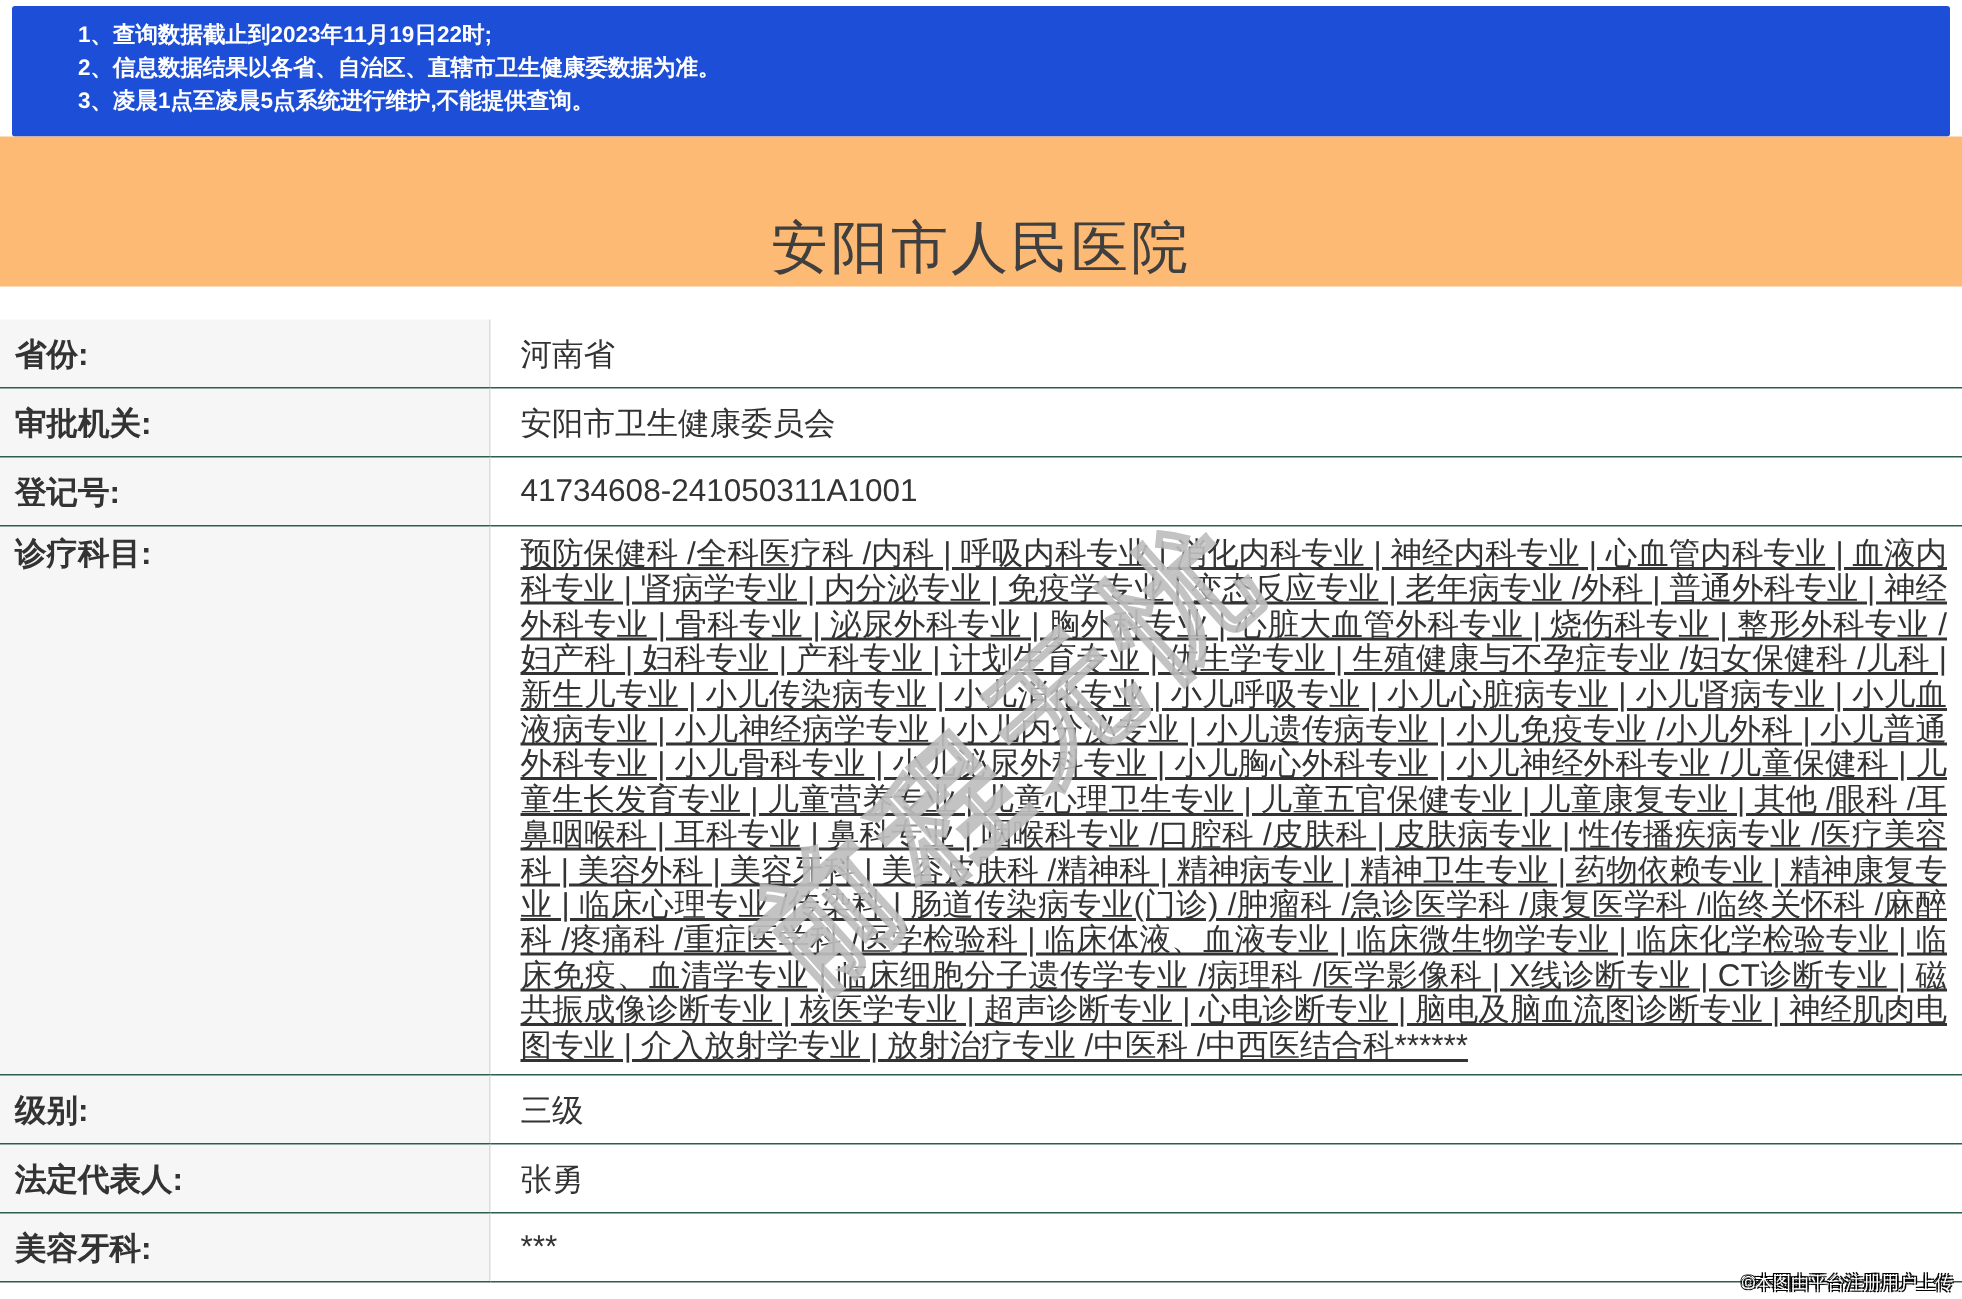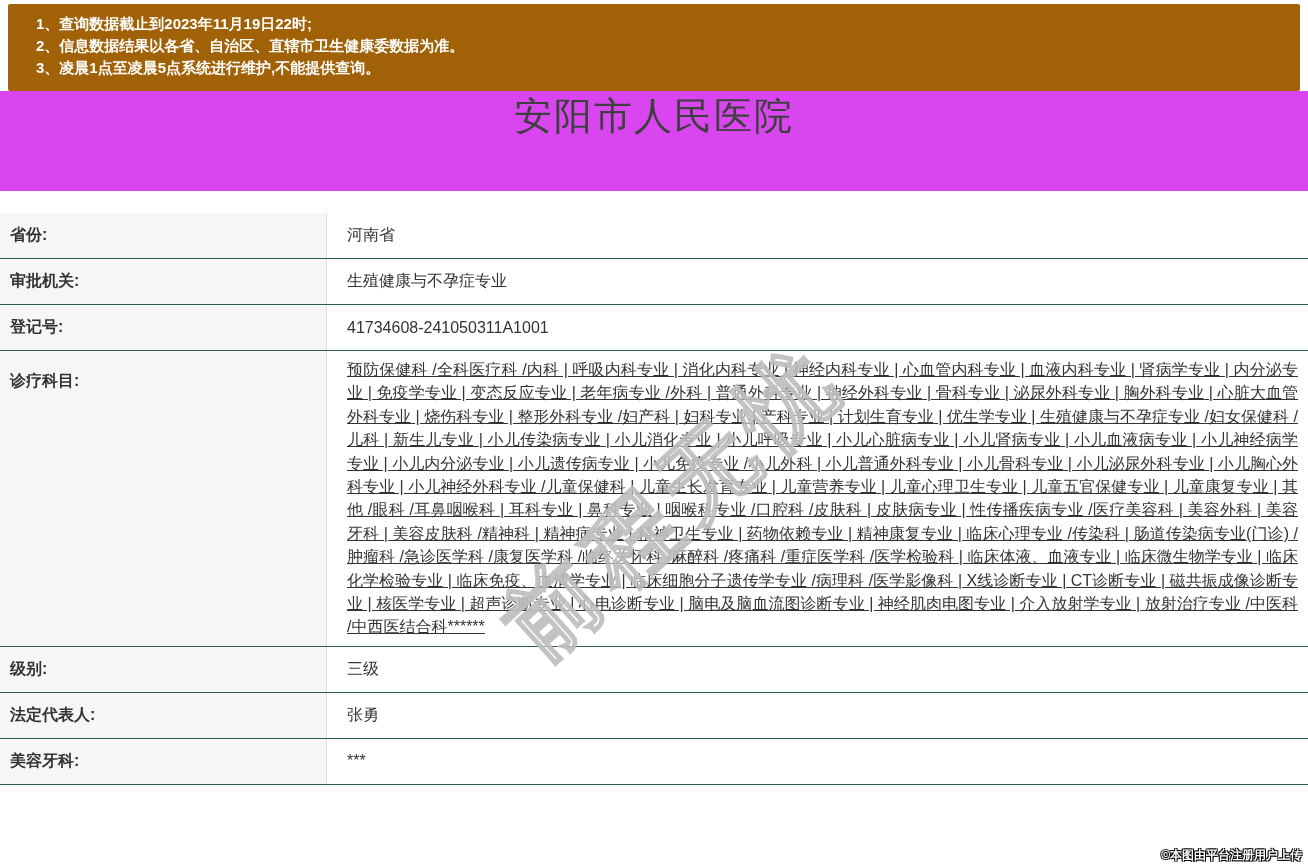--- a/index.html
+++ b/index.html
@@ -7,69 +7,69 @@
     width:1308px;height:866px;
     background:#ffffff;
     font-family:"Liberation Sans", sans-serif;
     overflow:hidden;
     position:relative;
     color:#333;
   }
   
   .banner{
     margin:4px 8px 0 8px;
-    background:#a16207;
+    background:#1d4ed8;
     color:#ffffff;
-    padding:9px 20px 12px 28px;
+    padding:9px 20px 12px 44px;
     font-size:15px;
     font-weight:600;
     line-height:22px;
     border-radius:2px;
   }
   .banner .line{white-space:nowrap;}
   
   .title-band{
-    background:#d946ef;
+    background:#fdba74;
     height:100px;
     display:flex;
-    align-items:flex-start;
+    align-items:flex-end;
     justify-content:center;
   }
   .page-title{
     font-size:38px;
     font-weight:400;
     color:#3f3f3f;
     letter-spacing:2px;
   }
   
   table.info{
     width:100%;
     border-collapse:collapse;
     table-layout:fixed;
     margin-top:22px;
   }
   table.info td{
-    font-size:16px;
+    font-size:21px;
     color:#333;
     border-bottom:1px solid #2b5f4a;
     vertical-align:middle;
   }
   td.lbl{
     width:310px;
     background:#f6f6f6;
     font-weight:700;
     padding:0 6px 0 10px;
     border-right:1px solid #dddddd;
   }
   td.val{
     background:#ffffff;
     padding:0 12px 0 20px;
   }
   tr.r td{height:45px;}
-  tr.subjects td.lbl{vertical-align:top;padding-top:20px;}
+  tr.subjects td.lbl{vertical-align:top;padding-top:4px;}
   tr.subjects td.val{
     text-align:justify;
     line-height:23.4px;
     padding:7px 10px 7px 20px;
     text-decoration:underline;
   }
   
   .watermark{
     position:absolute;
     left:478px;
@@ -84,21 +84,21 @@
     white-space:nowrap;
     pointer-events:none;
     z-index:5;
   }
   
   .attribution{
     position:absolute;
     right:6px;
     bottom:2px;
     font-size:12px;
-    font-weight:700;
+    font-weight:400;
     color:#ffffff;
     text-shadow:-1px -1px 0 #000,1px -1px 0 #000,-1px 1px 0 #000,1px 1px 0 #000;
     z-index:6;
     text-align:right;
   }
 </style>
 </head>
 <body>
 
 <div class="banner">
@@ -112,21 +112,21 @@
 </div>
 
 <table class="info">
   <tbody>
     <tr class="r">
       <td class="lbl">省份:</td>
       <td class="val">河南省</td>
     </tr>
     <tr class="r">
       <td class="lbl">审批机关:</td>
-      <td class="val">生殖健康与不孕症专业</td>
+      <td class="val">安阳市卫生健康委员会</td>
     </tr>
     <tr class="r">
       <td class="lbl">登记号:</td>
       <td class="val">41734608-241050311A1001</td>
     </tr>
     <tr class="subjects">
       <td class="lbl">诊疗科目:</td>
       <td class="val">预防保健科 /全科医疗科 /内科 | 呼吸内科专业 | 消化内科专业 | 神经内科专业 | 心血管内科专业 | 血液内科专业 | 肾病学专业 | 内分泌专业 | 免疫学专业 | 变态反应专业 | 老年病专业 /外科 | 普通外科专业 | 神经外科专业 | 骨科专业 | 泌尿外科专业 | 胸外科专业 | 心脏大血管外科专业 | 烧伤科专业 | 整形外科专业 /妇产科 | 妇科专业 | 产科专业 | 计划生育专业 | 优生学专业 | 生殖健康与不孕症专业 /妇女保健科 /儿科 | 新生儿专业 | 小儿传染病专业 | 小儿消化专业 | 小儿呼吸专业 | 小儿心脏病专业 | 小儿肾病专业 | 小儿血液病专业 | 小儿神经病学专业 | 小儿内分泌专业 | 小儿遗传病专业 | 小儿免疫专业 /小儿外科 | 小儿普通外科专业 | 小儿骨科专业 | 小儿泌尿外科专业 | 小儿胸心外科专业 | 小儿神经外科专业 /儿童保健科 | 儿童生长发育专业 | 儿童营养专业 | 儿童心理卫生专业 | 儿童五官保健专业 | 儿童康复专业 | 其他 /眼科 /耳鼻咽喉科 | 耳科专业 | 鼻科专业 | 咽喉科专业 /口腔科 /皮肤科 | 皮肤病专业 | 性传播疾病专业 /医疗美容科 | 美容外科 | 美容牙科 | 美容皮肤科 /精神科 | 精神病专业 | 精神卫生专业 | 药物依赖专业 | 精神康复专业 | 临床心理专业 /传染科 | 肠道传染病专业(门诊) /肿瘤科 /急诊医学科 /康复医学科 /临终关怀科 /麻醉科 /疼痛科 /重症医学科 /医学检验科 | 临床体液、血液专业 | 临床微生物学专业 | 临床化学检验专业 | 临床免疫、血清学专业 | 临床细胞分子遗传学专业 /病理科 /医学影像科 | X线诊断专业 | CT诊断专业 | 磁共振成像诊断专业 | 核医学专业 | 超声诊断专业 | 心电诊断专业 | 脑电及脑血流图诊断专业 | 神经肌肉电图专业 | 介入放射学专业 | 放射治疗专业 /中医科 /中西医结合科******</td>
     </tr>
     <tr class="r">

